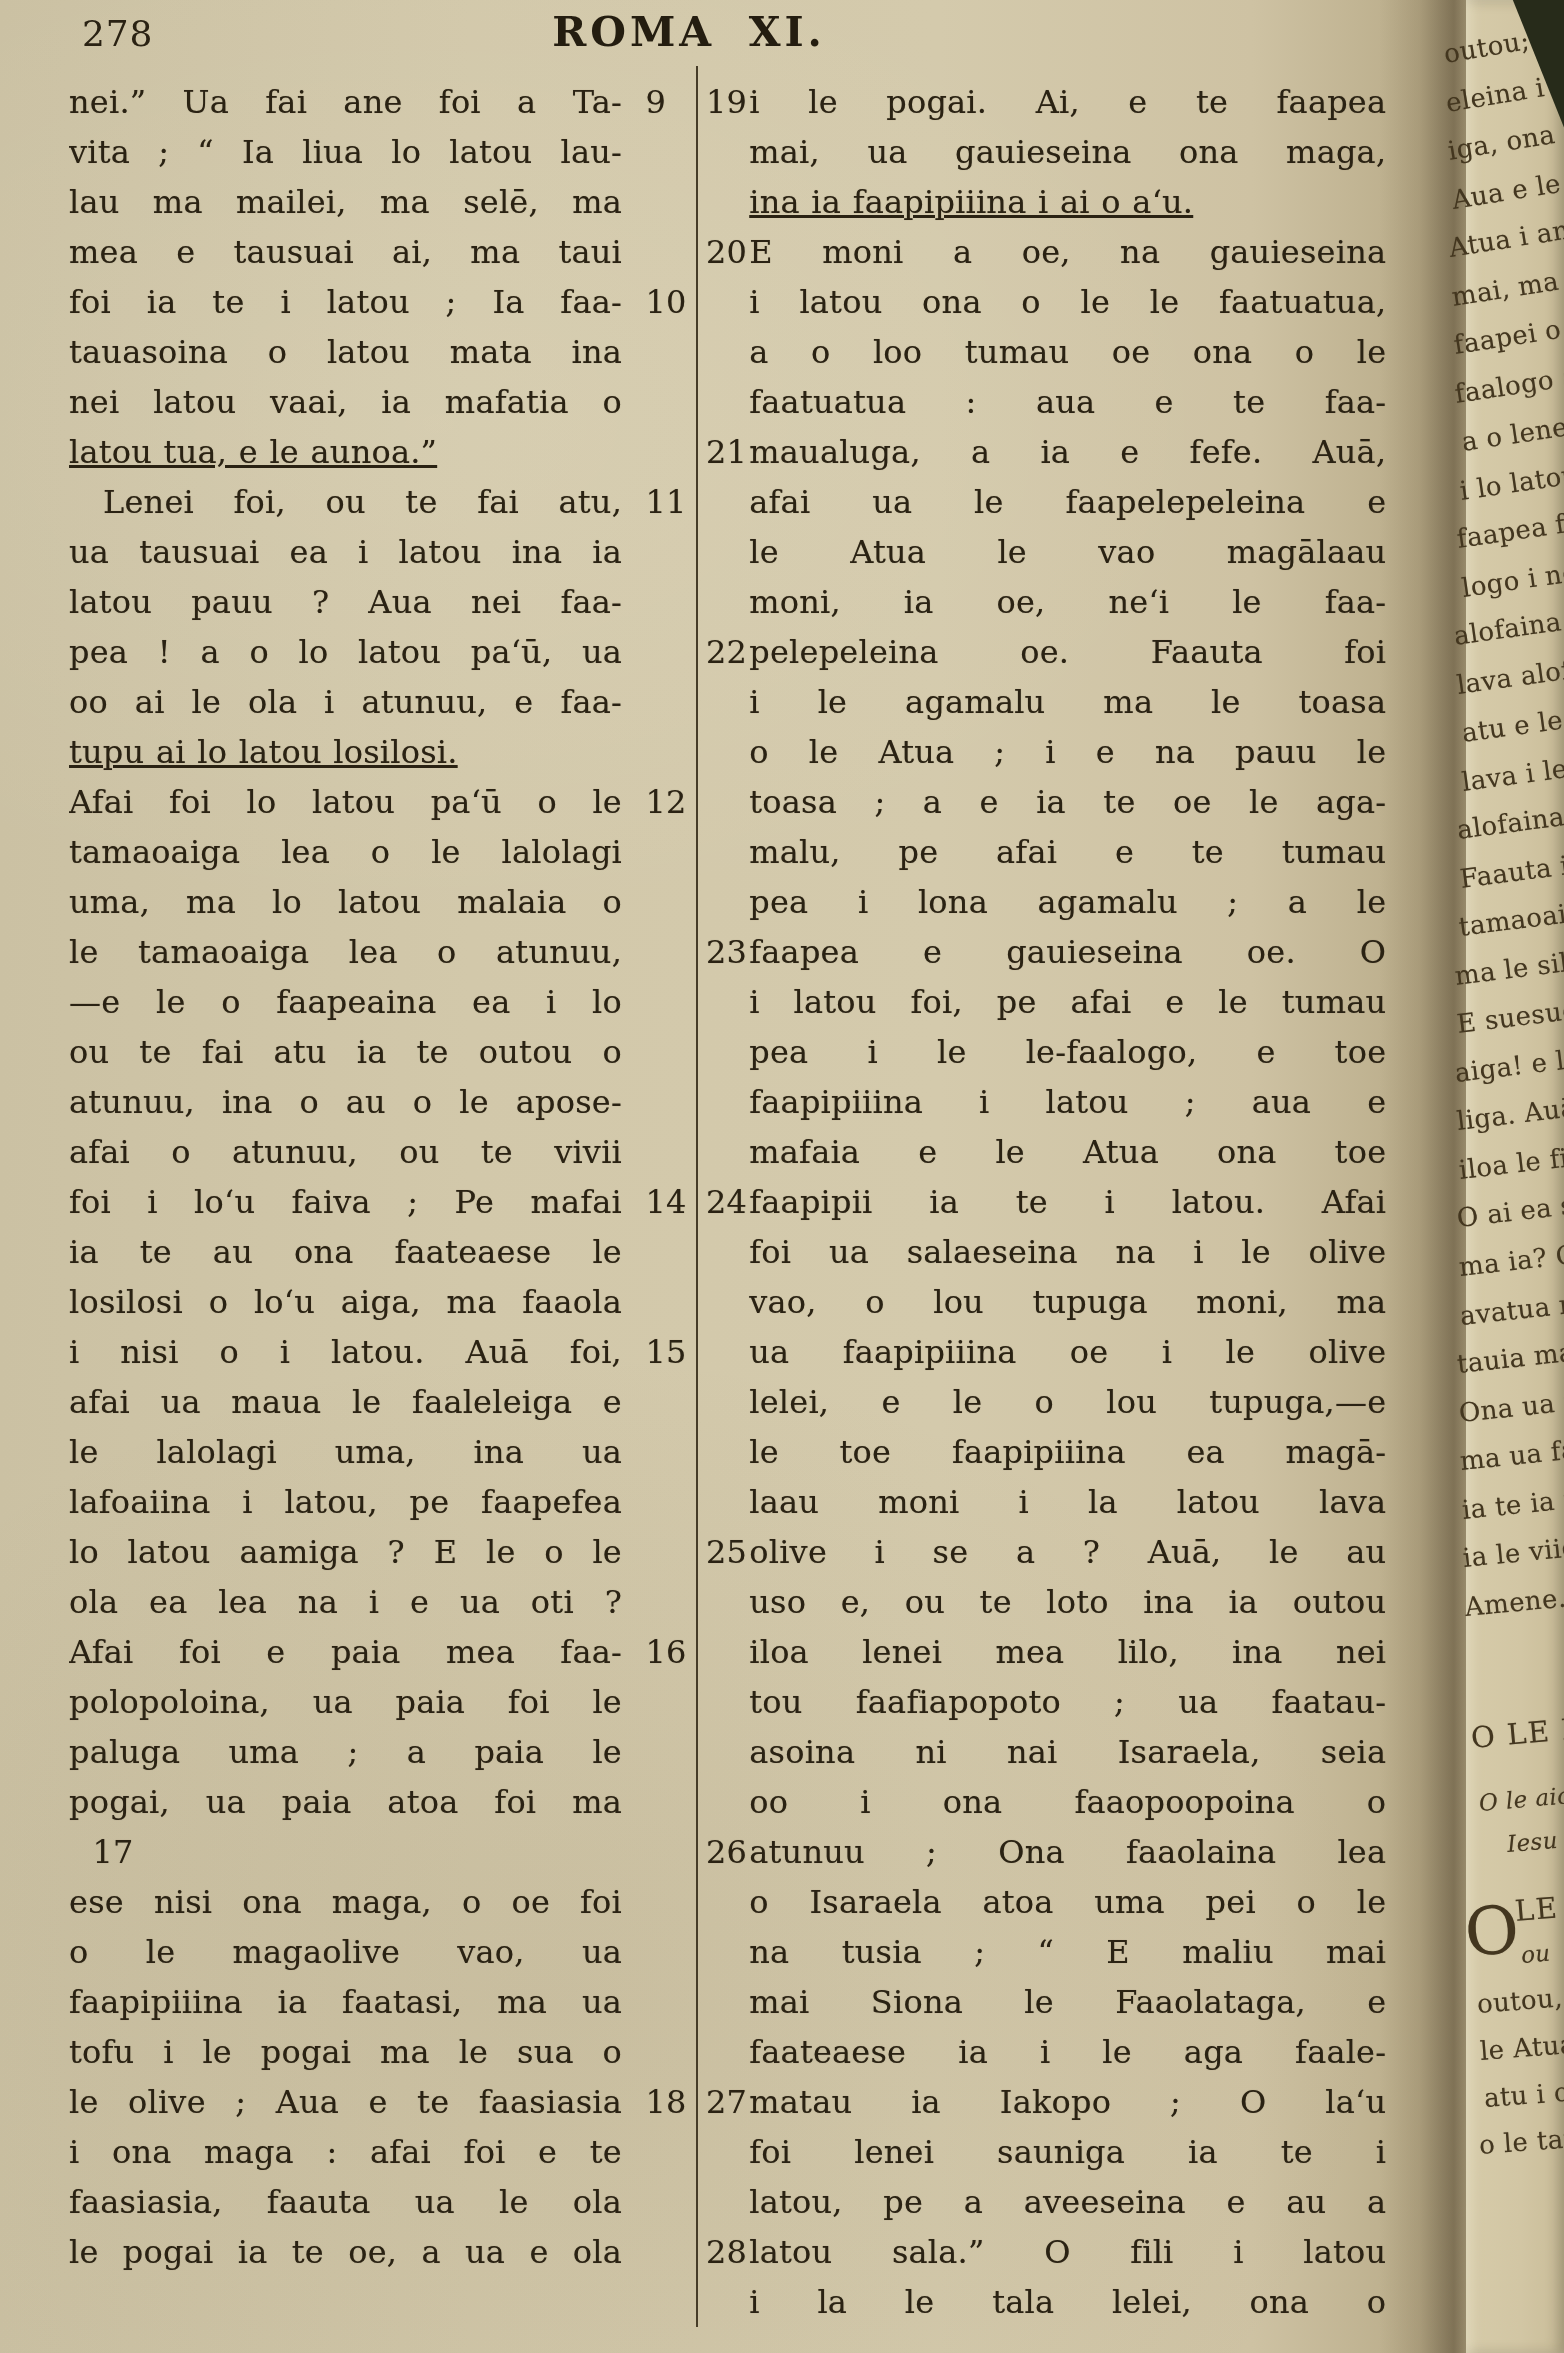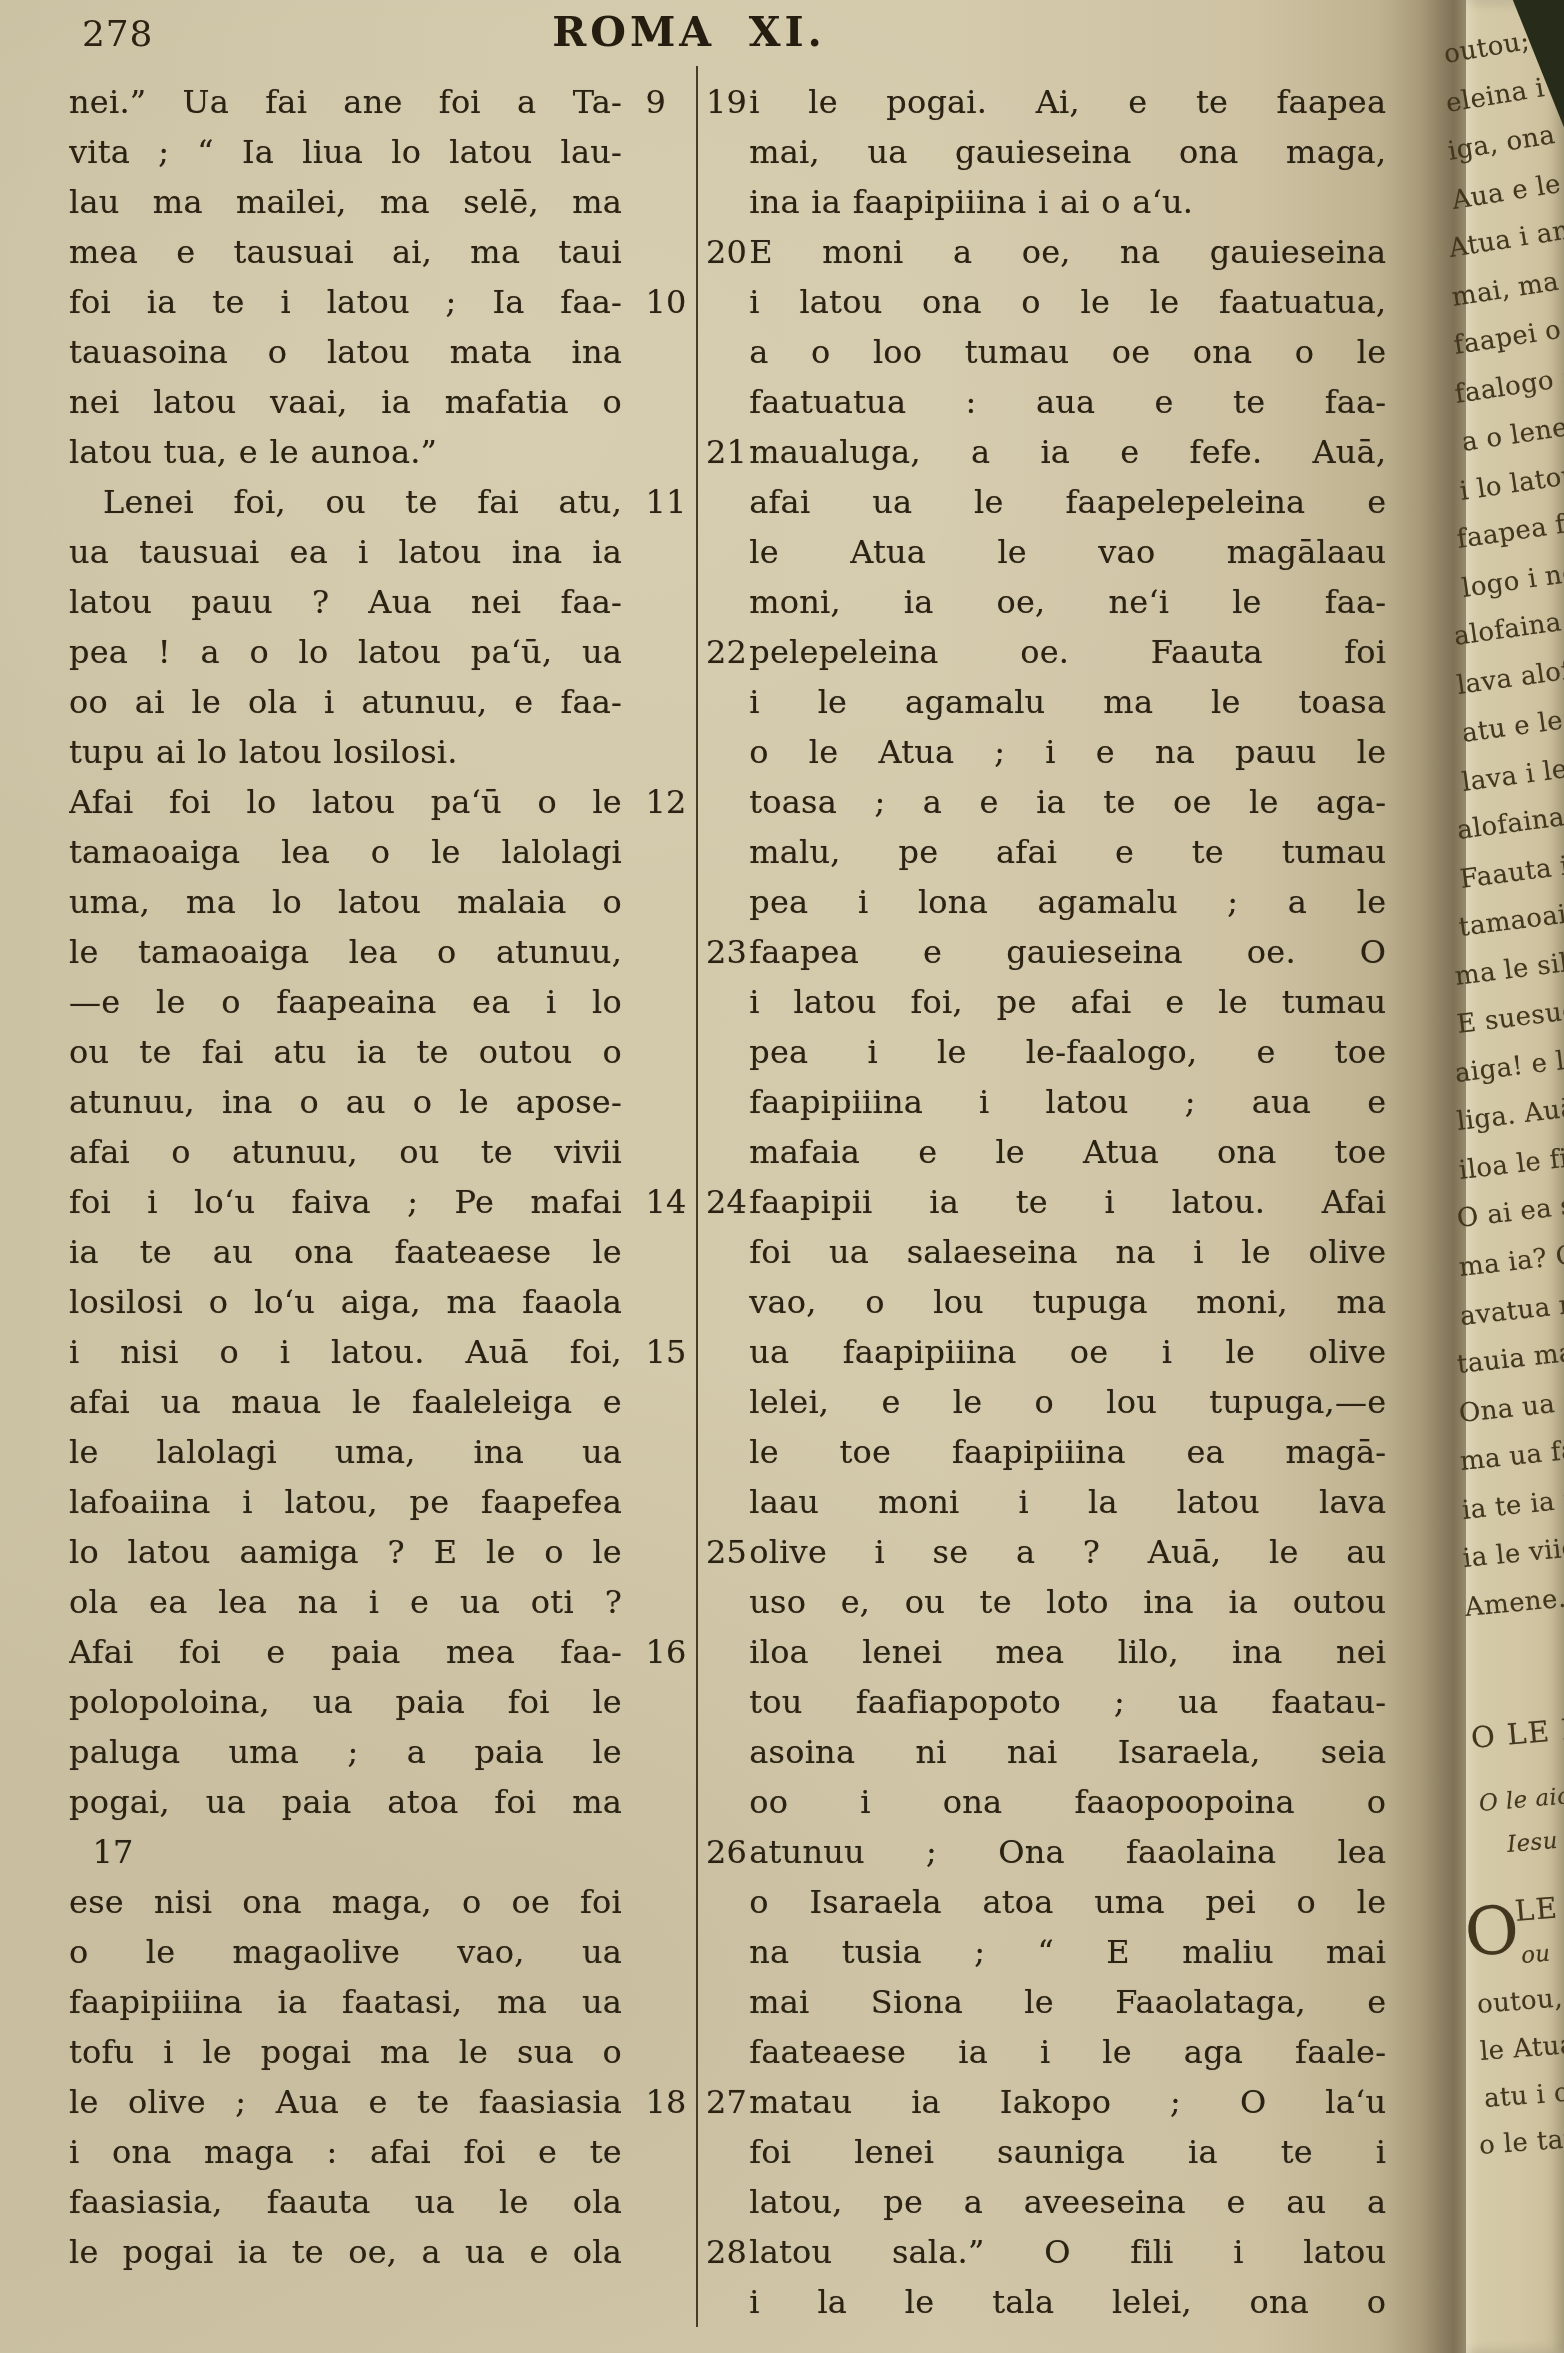--- a/index.html
+++ b/index.html
@@ -29,21 +29,21 @@
   .columns{position:absolute;left:69px;top:77px;display:flex;}
   .col-left{width:622px;}
   .col-right{width:682px;}
   .divider{width:2.3px;background:#463c28;margin:-11px 6.3px 0 4.7px;}
   .line{
     display:flex;height:50px;line-height:50px;overflow:hidden;
     font-size:32px;color:#2a2213;letter-spacing:0.2px;word-spacing:1.2px;
     text-shadow:0 0 0.8px rgba(42,34,19,0.35);
   }
   .ltext{flex:1;min-width:0;text-align:justify;text-align-last:justify;}
-  .ltext.nojust{text-align-last:left;}
+  .ltext.nojust{text-align-last:left;text-decoration:underline;}
   .ltext.indent{text-indent:34px;}
   .verse{flex:none;}
   .col-left .verse{width:69px;padding-left:23.5px;}
   .col-right .verse{width:45px;padding-left:1.6px;}
   .gutter-shadow{
     position:absolute;top:0;bottom:0;left:1379px;width:91px;
     background:linear-gradient(90deg, rgba(86,70,42,0) 0%, rgba(86,70,42,0.16) 45%, rgba(56,44,24,0.42) 82%, rgba(56,44,24,0.18) 100%);
   }
   .adjacent{
     position:absolute;top:0;bottom:0;right:0;width:99px;

